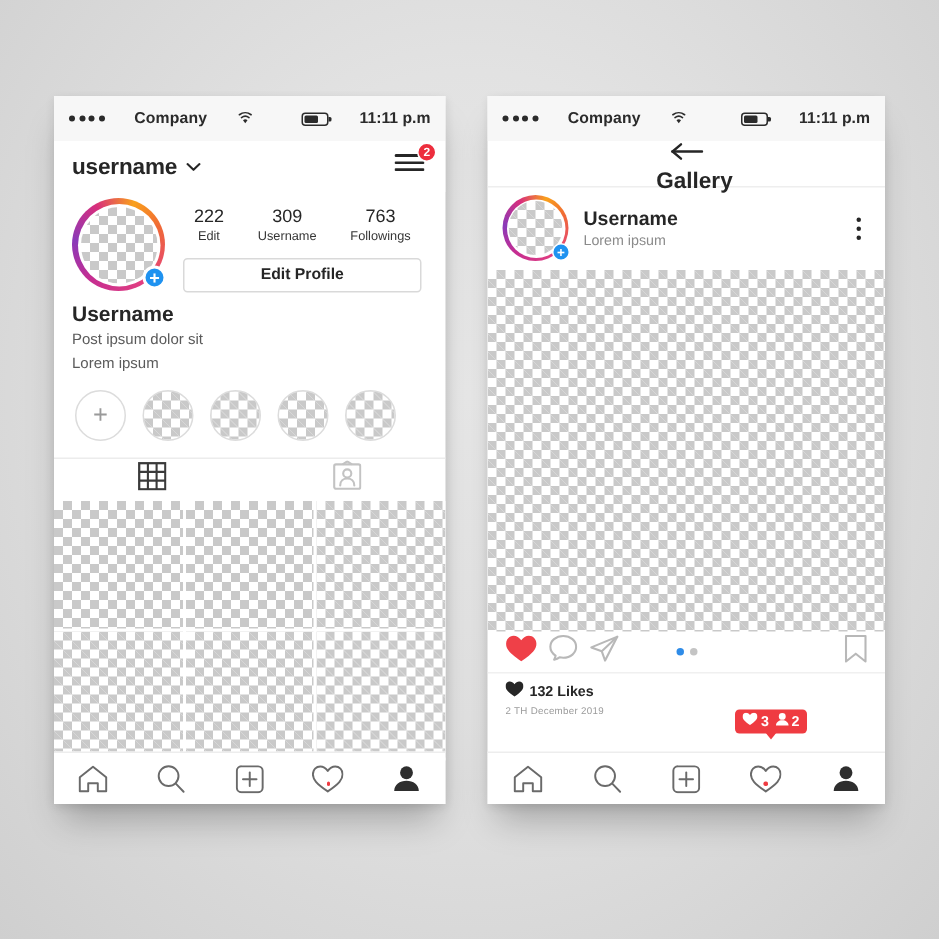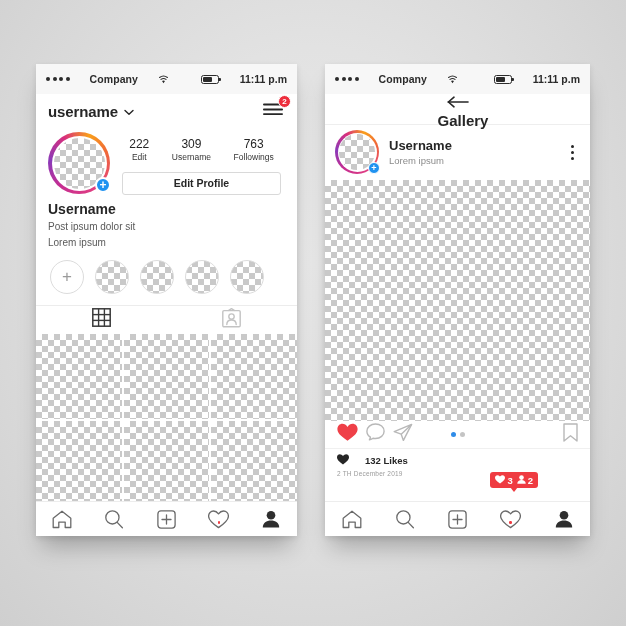--- a/index.html
+++ b/index.html
@@ -150,21 +150,21 @@
   .big-photo{height:241px;width:100%;}
   .actions{
     height:27px;display:flex;align-items:center;padding:0 12px;box-sizing:border-box;position:relative;
   }
   .act-left{display:flex;align-items:center;gap:8px;}
   .pager{position:absolute;left:50%;transform:translateX(-50%);display:flex;gap:4px;}
   .pager i{width:5px;height:5px;border-radius:50%;background:#c4c4c4;display:block;}
   .pager i.on{background:#2f8ce8;}
   .bookmark{margin-left:auto;}
   .likes-wrap{padding:5px 12px 0 12px;border-top:1px solid #f0f0f0;position:relative;}
-  .likes{display:flex;align-items:center;gap:16px;font-size:9.5px;font-weight:bold;color:#262626;}
+  .likes{display:flex;align-items:center;gap:4px;font-size:9.5px;font-weight:bold;color:#262626;}
   .date{font-size:6.5px;color:#9b9b9b;margin-top:3px;letter-spacing:.2px;}
 </style>
 </head>
 <body>
 
 <div class="stage">
 
   <div class="phone" id="phone-left">
 
     <div class="statusbar">

